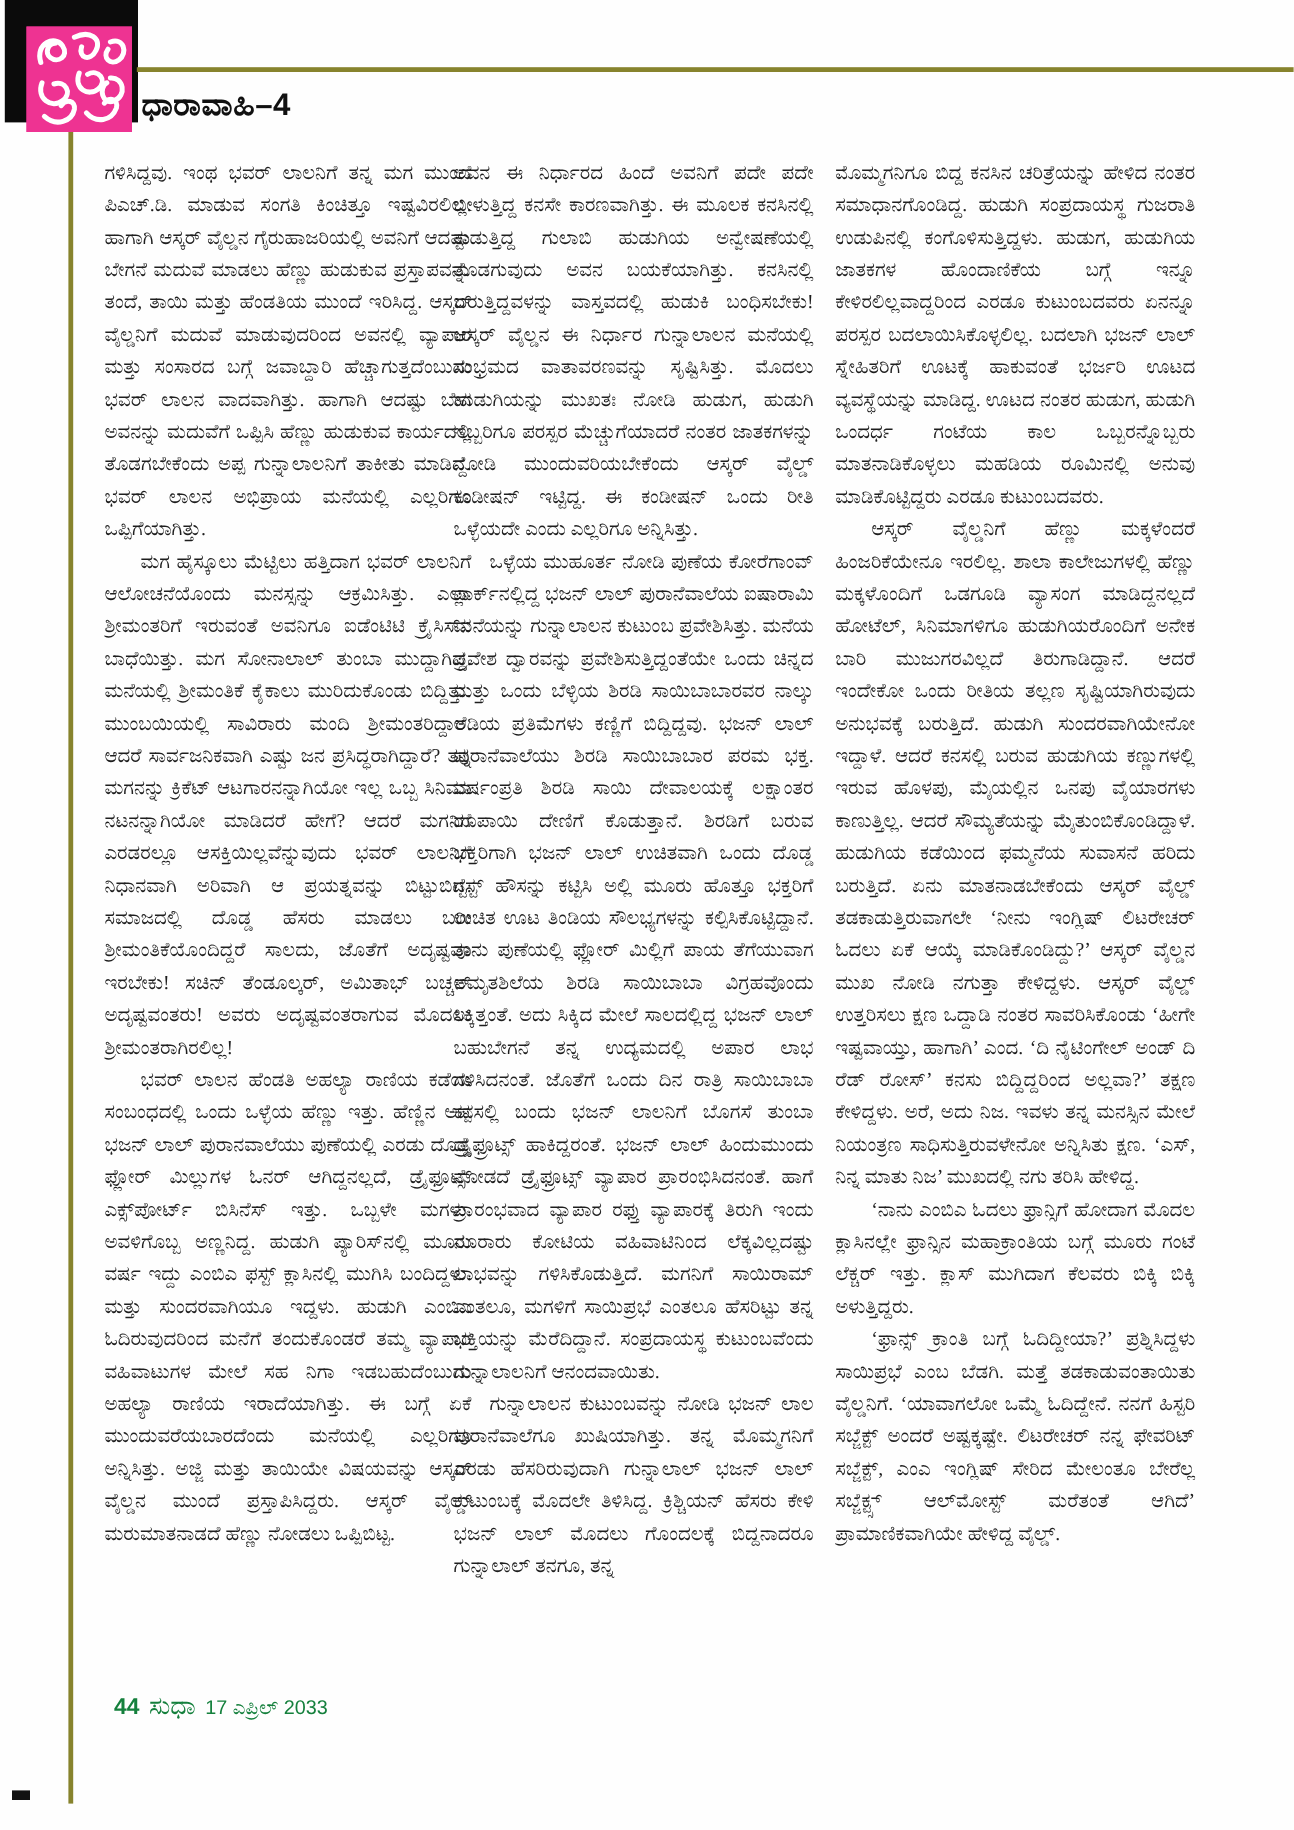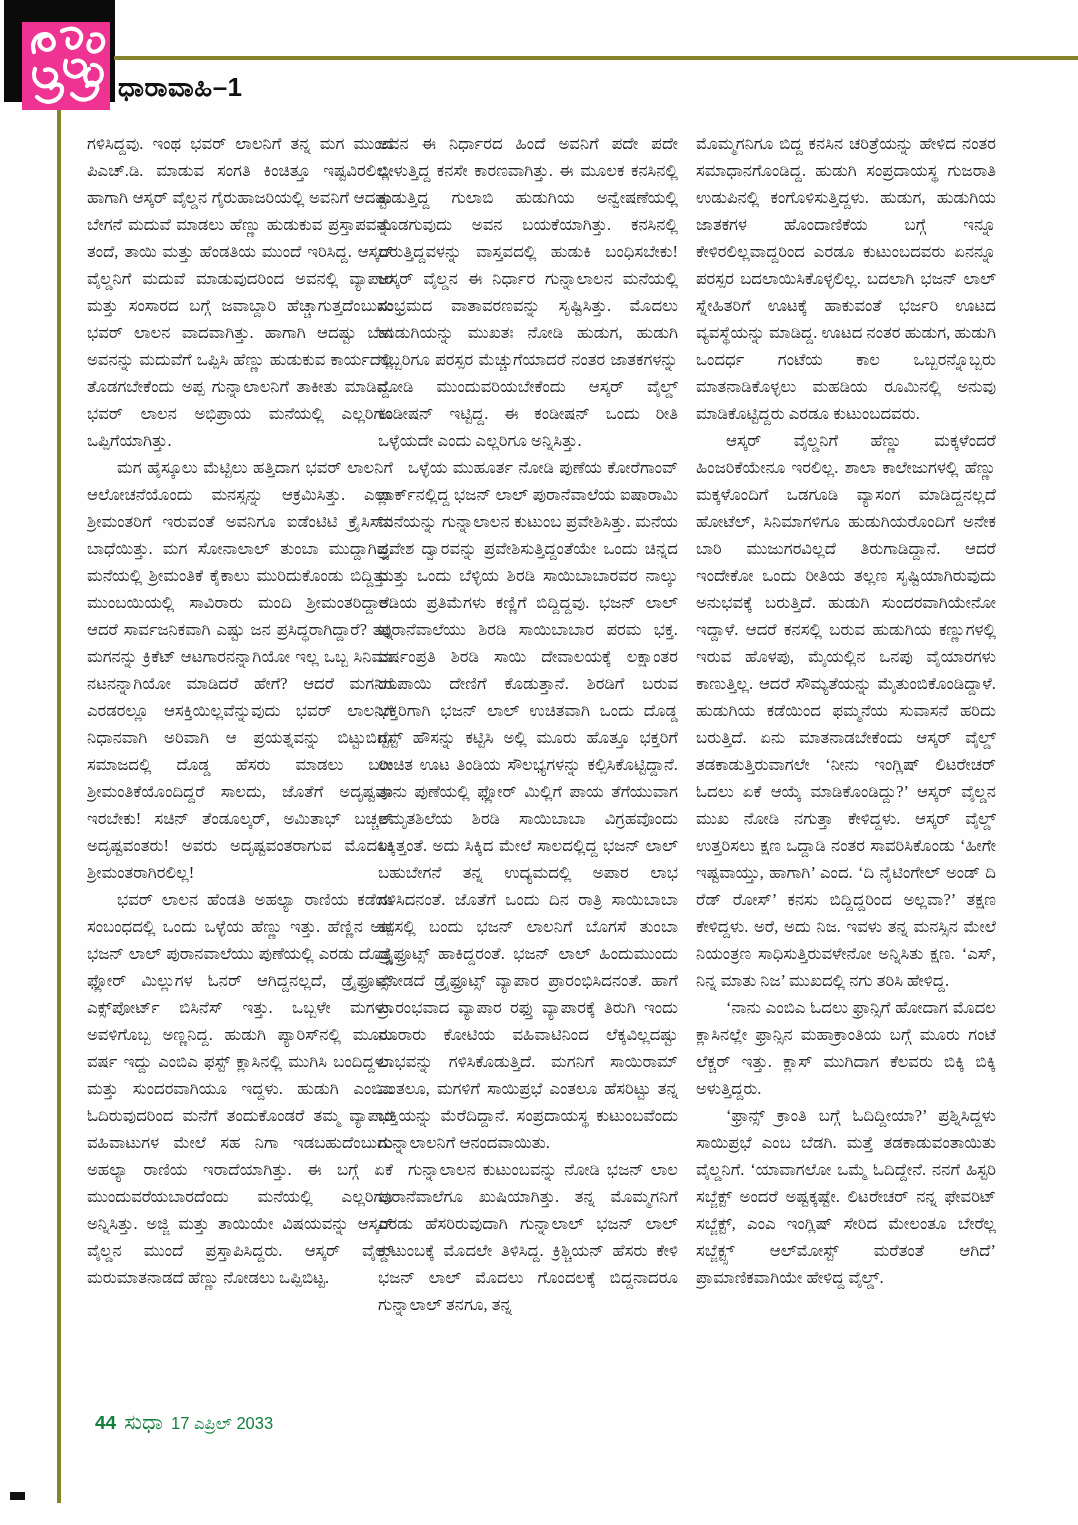--- a/index.html
+++ b/index.html
@@ -57,21 +57,21 @@
         <path d="M70 43 C81 42 84 58 73 62 C63 66 60 51 67 47"></path>
         <path d="M15 75 C25 84 38 79 40 69 C41 62 33 60 29 66"></path>
         <path d="M50 72 C58 81 71 79 75 68 C77 61 69 58 65 64"></path>
       </g>
     </svg>
   </div>
 
   <div class="top-rule"></div>
   <div class="left-rule"></div>
 
-  <div class="series-title">ಧಾರಾವಾಹಿ–1</div>
+  <div class="series-title">ಧಾರಾವಾಹಿ–4</div>
 
   <div class="column col-1">
       <p class="para">ಗಳಿಸಿದ್ದವು. ಇಂಥ ಭವರ್ ಲಾಲನಿಗೆ ತನ್ನ ಮಗ ಮುಂದೆ ಪಿಎಚ್.ಡಿ. ಮಾಡುವ ಸಂಗತಿ ಕಿಂಚಿತ್ತೂ ಇಷ್ಟವಿರಲಿಲ್ಲ. ಹಾಗಾಗಿ ಆಸ್ಕರ್ ವೈಲ್ಡನ ಗೈರುಹಾಜರಿಯಲ್ಲಿ ಅವನಿಗೆ ಆದಷ್ಟು ಬೇಗನೆ ಮದುವೆ ಮಾಡಲು ಹೆಣ್ಣು ಹುಡುಕುವ ಪ್ರಸ್ತಾಪವನ್ನು ತಂದೆ, ತಾಯಿ ಮತ್ತು ಹೆಂಡತಿಯ ಮುಂದೆ ಇರಿಸಿದ್ದ. ಆಸ್ಕರ್ ವೈಲ್ಡನಿಗೆ ಮದುವೆ ಮಾಡುವುದರಿಂದ ಅವನಲ್ಲಿ ವ್ಯಾಪಾರ ಮತ್ತು ಸಂಸಾರದ ಬಗ್ಗೆ ಜವಾಬ್ದಾರಿ ಹೆಚ್ಚಾಗುತ್ತದೆಂಬುದು ಭವರ್ ಲಾಲನ ವಾದವಾಗಿತ್ತು. ಹಾಗಾಗಿ ಆದಷ್ಟು ಬೇಗ ಅವನನ್ನು ಮದುವೆಗೆ ಒಪ್ಪಿಸಿ ಹೆಣ್ಣು ಹುಡುಕುವ ಕಾರ್ಯದಲ್ಲಿ ತೊಡಗಬೇಕೆಂದು ಅಪ್ಪ ಗುನ್ನಾಲಾಲನಿಗೆ ತಾಕೀತು ಮಾಡಿದ್ದ. ಭವರ್ ಲಾಲನ ಅಭಿಪ್ರಾಯ ಮನೆಯಲ್ಲಿ ಎಲ್ಲರಿಗೂ ಒಪ್ಪಿಗೆಯಾಗಿತ್ತು.</p>
       <p class="para indent">ಮಗ ಹೈಸ್ಕೂಲು ಮೆಟ್ಟಿಲು ಹತ್ತಿದಾಗ ಭವರ್ ಲಾಲನಿಗೆ ಆಲೋಚನೆಯೊಂದು ಮನಸ್ಸನ್ನು ಆಕ್ರಮಿಸಿತ್ತು. ಎಲ್ಲಾ ಶ್ರೀಮಂತರಿಗೆ ಇರುವಂತೆ ಅವನಿಗೂ ಐಡೆಂಟಿಟಿ ಕ್ರೈಸಿಸ್‌ನ ಬಾಧೆಯಿತ್ತು. ಮಗ ಸೋನಾಲಾಲ್ ತುಂಬಾ ಮುದ್ದಾಗಿದ್ದ. ಮನೆಯಲ್ಲಿ ಶ್ರೀಮಂತಿಕೆ ಕೈಕಾಲು ಮುರಿದುಕೊಂಡು ಬಿದ್ದಿತ್ತು. ಮುಂಬಯಿಯಲ್ಲಿ ಸಾವಿರಾರು ಮಂದಿ ಶ್ರೀಮಂತರಿದ್ದಾರೆ. ಆದರೆ ಸಾರ್ವಜನಿಕವಾಗಿ ಎಷ್ಟು ಜನ ಪ್ರಸಿದ್ಧರಾಗಿದ್ದಾರೆ? ತನ್ನ ಮಗನನ್ನು ಕ್ರಿಕೆಟ್ ಆಟಗಾರನನ್ನಾಗಿಯೋ ಇಲ್ಲ ಒಬ್ಬ ಸಿನಿಮಾ ನಟನನ್ನಾಗಿಯೋ ಮಾಡಿದರೆ ಹೇಗೆ? ಆದರೆ ಮಗನಿಗೆ ಎರಡರಲ್ಲೂ ಆಸಕ್ತಿಯಿಲ್ಲವೆನ್ನುವುದು ಭವರ್ ಲಾಲನಿಗೆ ನಿಧಾನವಾಗಿ ಅರಿವಾಗಿ ಆ ಪ್ರಯತ್ನವನ್ನು ಬಿಟ್ಟುಬಿಟ್ಟ. ಸಮಾಜದಲ್ಲಿ ದೊಡ್ಡ ಹೆಸರು ಮಾಡಲು ಬರೀ ಶ್ರೀಮಂತಿಕೆಯೊಂದಿದ್ದರೆ ಸಾಲದು, ಜೊತೆಗೆ ಅದೃಷ್ಟವೂ ಇರಬೇಕು! ಸಚಿನ್ ತೆಂಡೂಲ್ಕರ್, ಅಮಿತಾಭ್ ಬಚ್ಚನ್ ಅದೃಷ್ಟವಂತರು! ಅವರು ಅದೃಷ್ಟವಂತರಾಗುವ ಮೊದಲು ಶ್ರೀಮಂತರಾಗಿರಲಿಲ್ಲ!</p>
       <p class="para indent">ಭವರ್ ಲಾಲನ ಹೆಂಡತಿ ಅಹಲ್ಯಾ ರಾಣಿಯ ಕಡೆಯ ಸಂಬಂಧದಲ್ಲಿ ಒಂದು ಒಳ್ಳೆಯ ಹೆಣ್ಣು ಇತ್ತು. ಹೆಣ್ಣಿನ ಅಪ್ಪ ಭಜನ್ ಲಾಲ್ ಪುರಾನವಾಲೆಯು ಪುಣೆಯಲ್ಲಿ ಎರಡು ದೊಡ್ಡ ಫ್ಲೋರ್ ಮಿಲ್ಲುಗಳ ಓನರ್ ಆಗಿದ್ದನಲ್ಲದೆ, ಡ್ರೈಫ್ರೂಟ್ಸ್ ಎಕ್ಸ್‌ಪೋರ್ಟ್ ಬಿಸಿನೆಸ್ ಇತ್ತು. ಒಬ್ಬಳೇ ಮಗಳು. ಅವಳಿಗೊಬ್ಬ ಅಣ್ಣನಿದ್ದ. ಹುಡುಗಿ ಪ್ಯಾರಿಸ್‌ನಲ್ಲಿ ಮೂರು ವರ್ಷ ಇದ್ದು ಎಂಬಿಎ ಫಸ್ಟ್ ಕ್ಲಾಸಿನಲ್ಲಿ ಮುಗಿಸಿ ಬಂದಿದ್ದಳು. ಮತ್ತು ಸುಂದರವಾಗಿಯೂ ಇದ್ದಳು. ಹುಡುಗಿ ಎಂಬಿಎ ಓದಿರುವುದರಿಂದ ಮನೆಗೆ ತಂದುಕೊಂಡರೆ ತಮ್ಮ ವ್ಯಾಪಾರ ವಹಿವಾಟುಗಳ ಮೇಲೆ ಸಹ ನಿಗಾ ಇಡಬಹುದೆಂಬುದು ಅಹಲ್ಯಾ ರಾಣಿಯ ಇರಾದೆಯಾಗಿತ್ತು. ಈ ಬಗ್ಗೆ ಏಕೆ ಮುಂದುವರೆಯಬಾರದೆಂದು ಮನೆಯಲ್ಲಿ ಎಲ್ಲರಿಗೂ ಅನ್ನಿಸಿತ್ತು. ಅಜ್ಜಿ ಮತ್ತು ತಾಯಿಯೇ ವಿಷಯವನ್ನು ಆಸ್ಕರ್ ವೈಲ್ಡನ ಮುಂದೆ ಪ್ರಸ್ತಾಪಿಸಿದ್ದರು. ಆಸ್ಕರ್ ವೈಲ್ಡ್ ಮರುಮಾತನಾಡದೆ ಹೆಣ್ಣು ನೋಡಲು ಒಪ್ಪಿಬಿಟ್ಟ.</p>
     </div>
   <div class="column col-2">
       <p class="para">ಅವನ ಈ ನಿರ್ಧಾರದ ಹಿಂದೆ ಅವನಿಗೆ ಪದೇ ಪದೇ ಬೀಳುತ್ತಿದ್ದ ಕನಸೇ ಕಾರಣವಾಗಿತ್ತು. ಈ ಮೂಲಕ ಕನಸಿನಲ್ಲಿ ಕಾಡುತ್ತಿದ್ದ ಗುಲಾಬಿ ಹುಡುಗಿಯ ಅನ್ವೇಷಣೆಯಲ್ಲಿ ತೊಡಗುವುದು ಅವನ ಬಯಕೆಯಾಗಿತ್ತು. ಕನಸಿನಲ್ಲಿ ಬರುತ್ತಿದ್ದವಳನ್ನು ವಾಸ್ತವದಲ್ಲಿ ಹುಡುಕಿ ಬಂಧಿಸಬೇಕು! ಆಸ್ಕರ್ ವೈಲ್ಡನ ಈ ನಿರ್ಧಾರ ಗುನ್ನಾಲಾಲನ ಮನೆಯಲ್ಲಿ ಸಂಭ್ರಮದ ವಾತಾವರಣವನ್ನು ಸೃಷ್ಟಿಸಿತ್ತು. ಮೊದಲು ಹುಡುಗಿಯನ್ನು ಮುಖತಃ ನೋಡಿ ಹುಡುಗ, ಹುಡುಗಿ ಇಬ್ಬರಿಗೂ ಪರಸ್ಪರ ಮೆಚ್ಚುಗೆಯಾದರೆ ನಂತರ ಜಾತಕಗಳನ್ನು ನೋಡಿ ಮುಂದುವರಿಯಬೇಕೆಂದು ಆಸ್ಕರ್ ವೈಲ್ಡ್ ಕಂಡೀಷನ್ ಇಟ್ಟಿದ್ದ. ಈ ಕಂಡೀಷನ್ ಒಂದು ರೀತಿ ಒಳ್ಳೆಯದೇ ಎಂದು ಎಲ್ಲರಿಗೂ ಅನ್ನಿಸಿತ್ತು.</p>
       <p class="para indent">ಒಳ್ಳೆಯ ಮುಹೂರ್ತ ನೋಡಿ ಪುಣೆಯ ಕೋರೆಗಾಂವ್ ಪಾರ್ಕ್‌ನಲ್ಲಿದ್ದ ಭಜನ್ ಲಾಲ್ ಪುರಾನೆವಾಲೆಯ ಐಷಾರಾಮಿ ಮನೆಯನ್ನು ಗುನ್ನಾಲಾಲನ ಕುಟುಂಬ ಪ್ರವೇಶಿಸಿತ್ತು. ಮನೆಯ ಪ್ರವೇಶ ದ್ವಾರವನ್ನು ಪ್ರವೇಶಿಸುತ್ತಿದ್ದಂತೆಯೇ ಒಂದು ಚಿನ್ನದ ಮತ್ತು ಒಂದು ಬೆಳ್ಳಿಯ ಶಿರಡಿ ಸಾಯಿಬಾಬಾರವರ ನಾಲ್ಕು ಅಡಿಯ ಪ್ರತಿಮೆಗಳು ಕಣ್ಣಿಗೆ ಬಿದ್ದಿದ್ದವು. ಭಜನ್ ಲಾಲ್ ಪುರಾನೆವಾಲೆಯು ಶಿರಡಿ ಸಾಯಿಬಾಬಾರ ಪರಮ ಭಕ್ತ. ವರ್ಷಂಪ್ರತಿ ಶಿರಡಿ ಸಾಯಿ ದೇವಾಲಯಕ್ಕೆ ಲಕ್ಷಾಂತರ ರೂಪಾಯಿ ದೇಣಿಗೆ ಕೊಡುತ್ತಾನೆ. ಶಿರಡಿಗೆ ಬರುವ ಭಕ್ತರಿಗಾಗಿ ಭಜನ್ ಲಾಲ್ ಉಚಿತವಾಗಿ ಒಂದು ದೊಡ್ಡ ಗೆಸ್ಟ್ ಹೌಸನ್ನು ಕಟ್ಟಿಸಿ ಅಲ್ಲಿ ಮೂರು ಹೊತ್ತೂ ಭಕ್ತರಿಗೆ ಉಚಿತ ಊಟ ತಿಂಡಿಯ ಸೌಲಭ್ಯಗಳನ್ನು ಕಲ್ಪಿಸಿಕೊಟ್ಟಿದ್ದಾನೆ. ತಾನು ಪುಣೆಯಲ್ಲಿ ಫ್ಲೋರ್ ಮಿಲ್ಲಿಗೆ ಪಾಯ ತೆಗೆಯುವಾಗ ಅಮೃತಶಿಲೆಯ ಶಿರಡಿ ಸಾಯಿಬಾಬಾ ವಿಗ್ರಹವೊಂದು ಸಿಕ್ಕಿತ್ತಂತೆ. ಅದು ಸಿಕ್ಕಿದ ಮೇಲೆ ಸಾಲದಲ್ಲಿದ್ದ ಭಜನ್ ಲಾಲ್ ಬಹುಬೇಗನೆ ತನ್ನ ಉದ್ಯಮದಲ್ಲಿ ಅಪಾರ ಲಾಭ ಗಳಿಸಿದನಂತೆ. ಜೊತೆಗೆ ಒಂದು ದಿನ ರಾತ್ರಿ ಸಾಯಿಬಾಬಾ ಕನಸಲ್ಲಿ ಬಂದು ಭಜನ್ ಲಾಲನಿಗೆ ಬೊಗಸೆ ತುಂಬಾ ಡ್ರೈಫ್ರೂಟ್ಸ್ ಹಾಕಿದ್ದರಂತೆ. ಭಜನ್ ಲಾಲ್ ಹಿಂದುಮುಂದು ನೋಡದೆ ಡ್ರೈಫ್ರೂಟ್ಸ್ ವ್ಯಾಪಾರ ಪ್ರಾರಂಭಿಸಿದನಂತೆ. ಹಾಗೆ ಪ್ರಾರಂಭವಾದ ವ್ಯಾಪಾರ ರಫ್ತು ವ್ಯಾಪಾರಕ್ಕೆ ತಿರುಗಿ ಇಂದು ನೂರಾರು ಕೋಟಿಯ ವಹಿವಾಟಿನಿಂದ ಲೆಕ್ಕವಿಲ್ಲದಷ್ಟು ಲಾಭವನ್ನು ಗಳಿಸಿಕೊಡುತ್ತಿದೆ. ಮಗನಿಗೆ ಸಾಯಿರಾಮ್ ಎಂತಲೂ, ಮಗಳಿಗೆ ಸಾಯಿಪ್ರಭೆ ಎಂತಲೂ ಹೆಸರಿಟ್ಟು ತನ್ನ ಭಕ್ತಿಯನ್ನು ಮೆರೆದಿದ್ದಾನೆ. ಸಂಪ್ರದಾಯಸ್ಥ ಕುಟುಂಬವೆಂದು ಗುನ್ನಾಲಾಲನಿಗೆ ಆನಂದವಾಯಿತು.</p>
       <p class="para indent">ಗುನ್ನಾಲಾಲನ ಕುಟುಂಬವನ್ನು ನೋಡಿ ಭಜನ್ ಲಾಲ ಪುರಾನೆವಾಲೆಗೂ ಖುಷಿಯಾಗಿತ್ತು. ತನ್ನ ಮೊಮ್ಮಗನಿಗೆ ಎರಡು ಹೆಸರಿರುವುದಾಗಿ ಗುನ್ನಾಲಾಲ್ ಭಜನ್ ಲಾಲ್ ಕುಟುಂಬಕ್ಕೆ ಮೊದಲೇ ತಿಳಿಸಿದ್ದ. ಕ್ರಿಶ್ಚಿಯನ್ ಹೆಸರು ಕೇಳಿ ಭಜನ್ ಲಾಲ್ ಮೊದಲು ಗೊಂದಲಕ್ಕೆ ಬಿದ್ದನಾದರೂ ಗುನ್ನಾಲಾಲ್ ತನಗೂ, ತನ್ನ</p>

